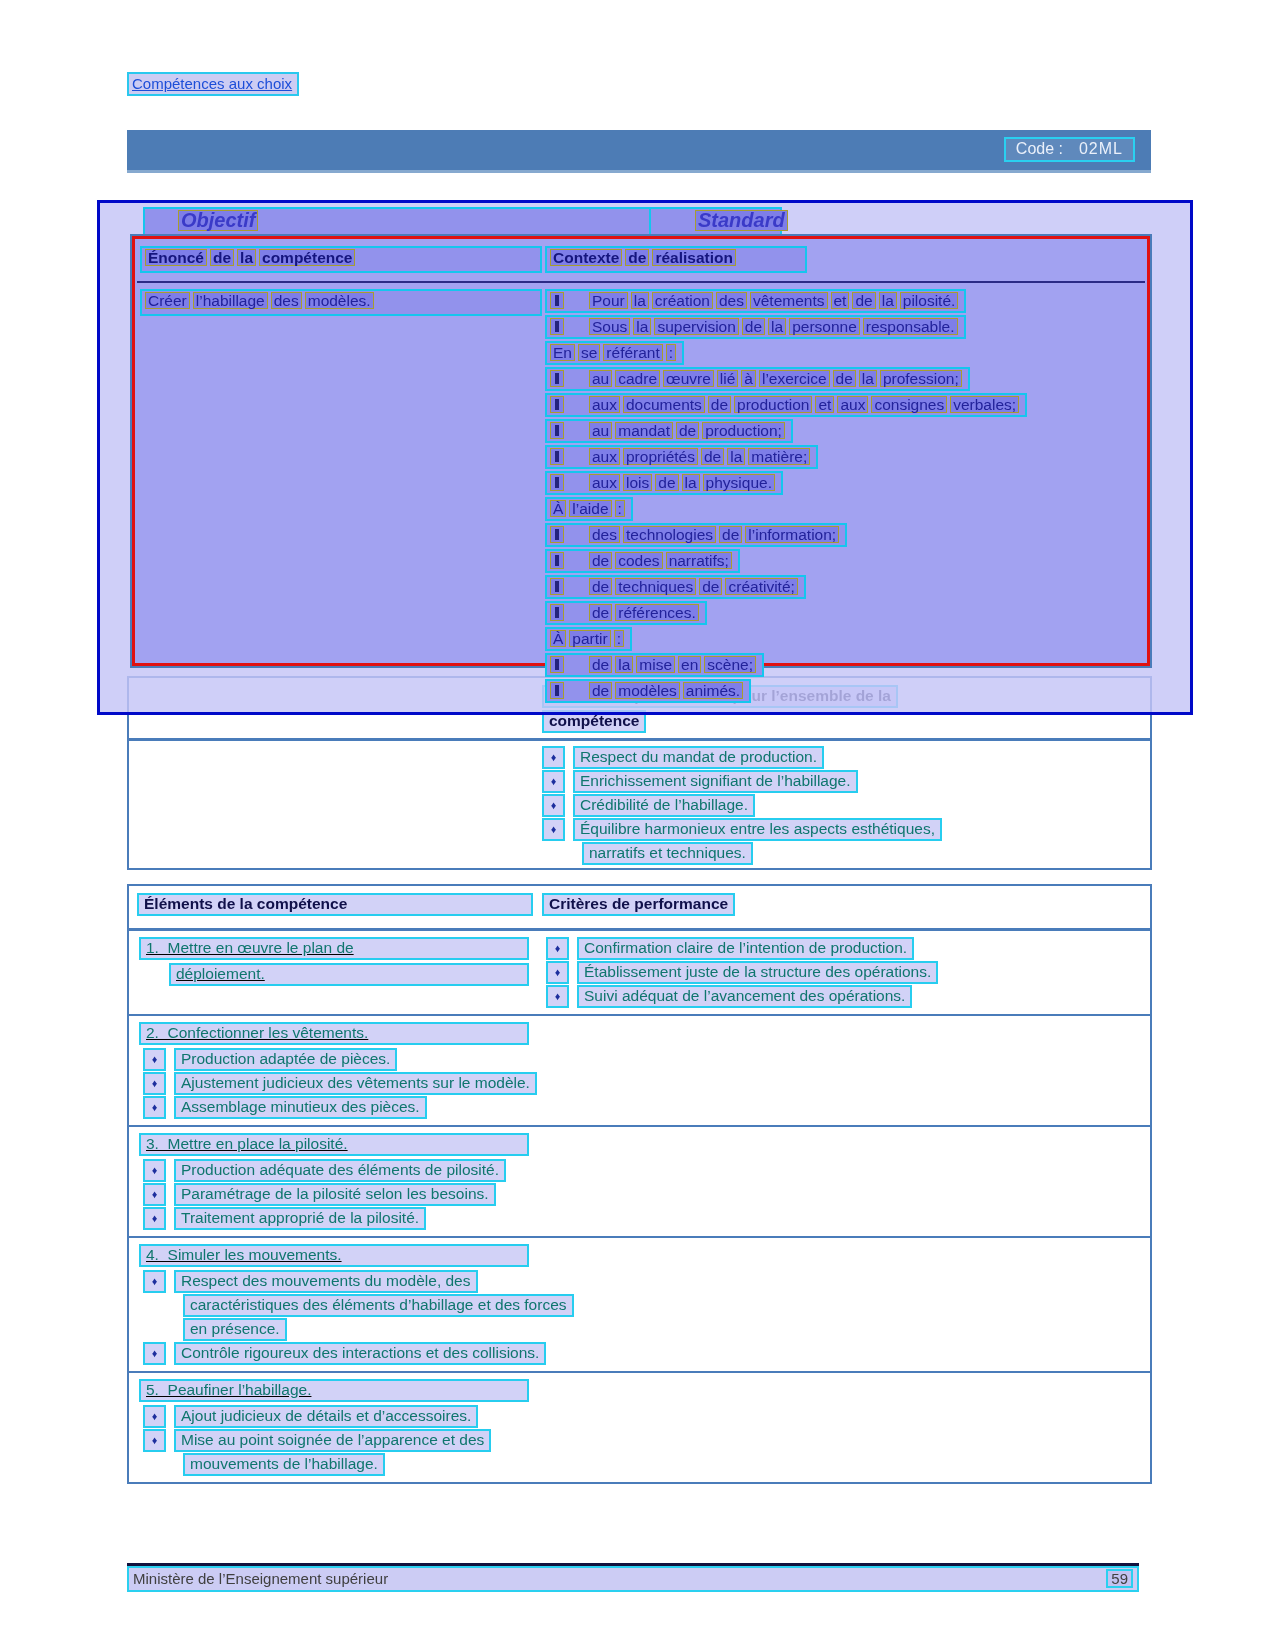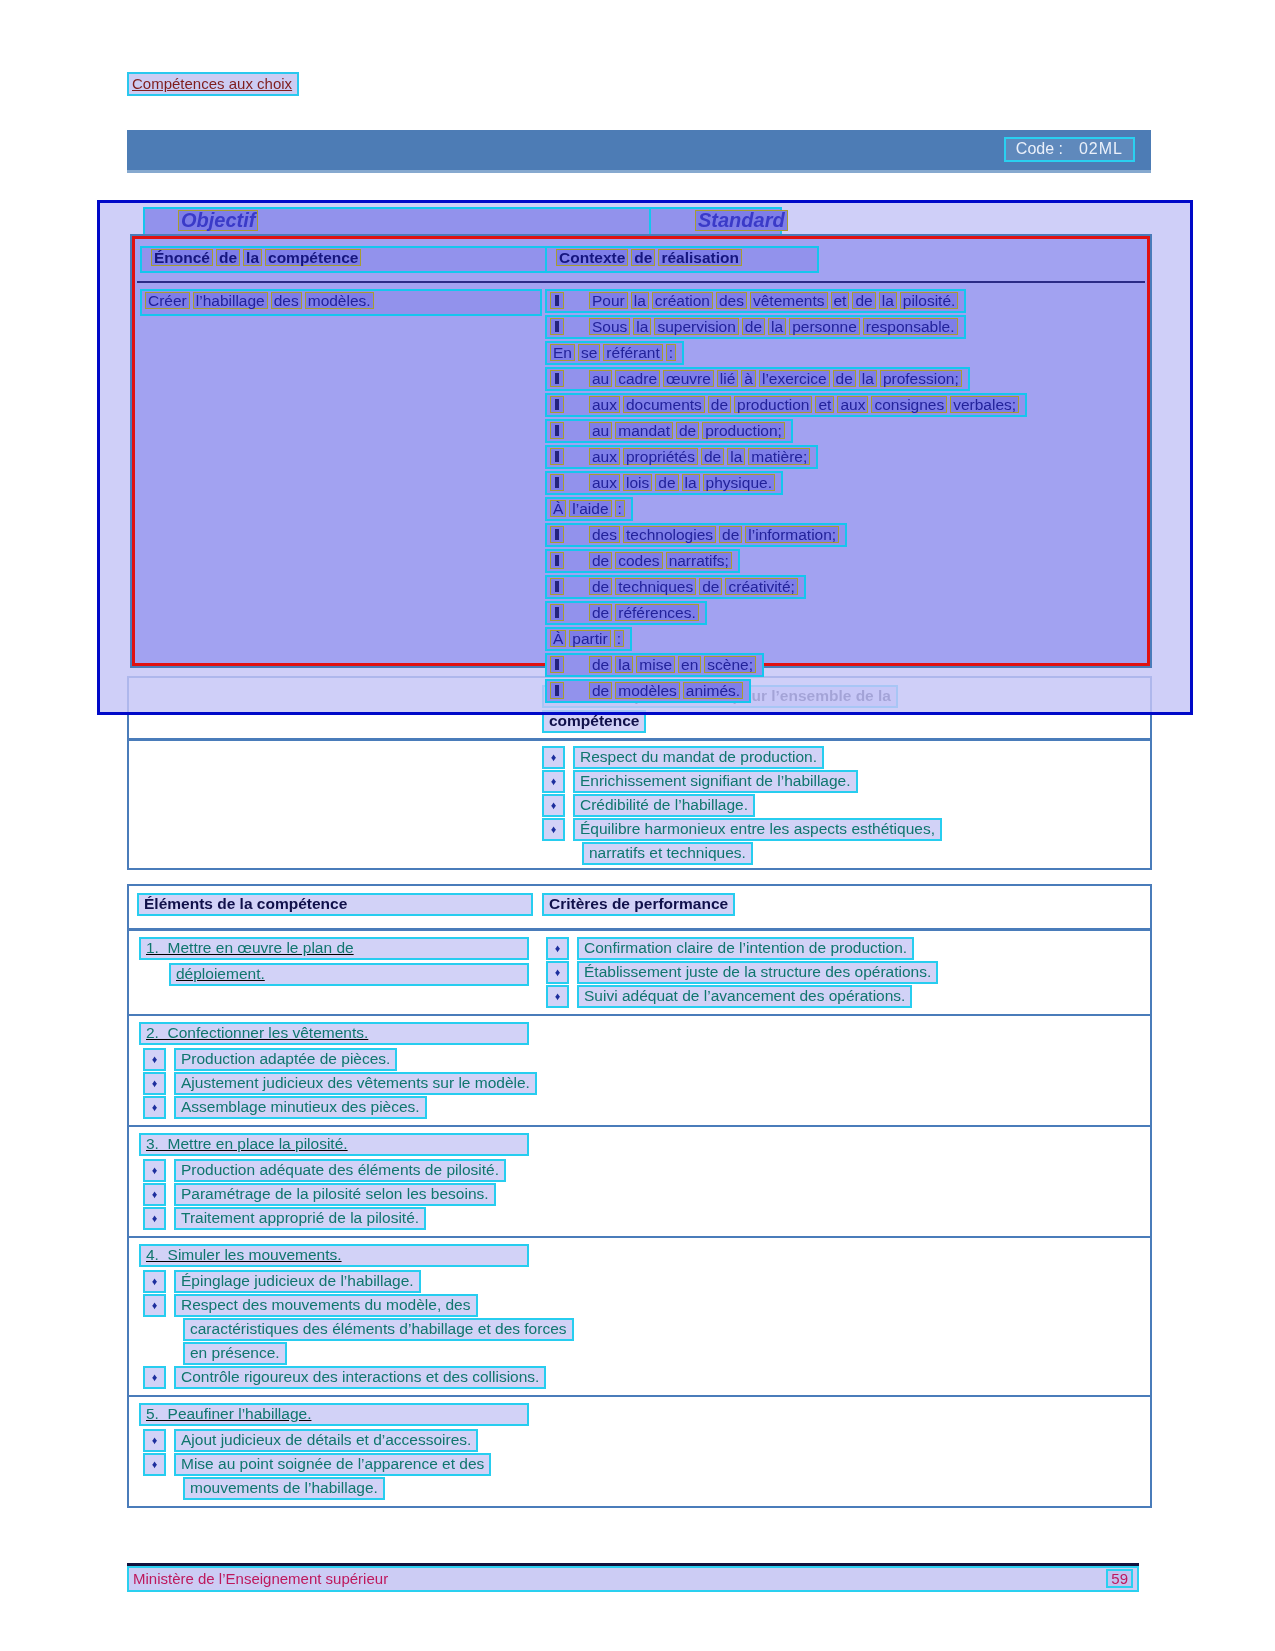--- a/index.html
+++ b/index.html
@@ -7,21 +7,21 @@
         font-family:"Liberation Sans","DejaVu Sans",sans-serif;overflow:hidden;}
 
   
   .lb{display:inline-block;border:2px solid #27cdef;background:#d2d2f7;
       padding:1px 5px 2px;font-size:15.5px;line-height:16px;color:#0f766e;vertical-align:top;}
   .blk{display:table;}
   .bold{font-weight:bold;color:#10104a;}
 
   
   .bc{position:absolute;left:127px;top:72px;border:2px solid #2ac8ee;background:#ccccf3;
-      padding:1px 5px 2px 3px;font-size:15px;color:#7f1d1d;}
+      padding:1px 5px 2px 3px;font-size:15px;color:#1d4ed8;}
   .bc span{text-decoration:underline;}
 
   
   .header-bar{position:absolute;left:127px;top:130px;width:1024px;height:40px;
       background:#4d7cb5;border-bottom:3px solid #86a9cf;}
   .code-box{position:absolute;right:16px;top:7px;border:2px solid #2ad0f0;
       background:rgba(255,255,255,0.10);padding:1px 10px 2px;font-size:16px;color:#eaf0fa;}
   .code-box .cv{margin-left:16px;letter-spacing:1px;}
 
   
@@ -36,21 +36,21 @@
   .w{display:inline-block;border:1px solid #a79d2f;background:#7e7ee8;
      padding:0 2px;margin-right:3px;font-size:15.5px;line-height:15px;color:#22229a;}
   .b1{width:8px;text-align:center;}
   .b1 i{display:inline-block;width:4px;height:11px;background:#23237e;}
   .gap{display:inline-block;width:22px;}
 
   
   .table1{position:absolute;left:30px;top:31px;width:1018px;height:430px;
       border:2px solid #4a7cba;background:#a2a2f1;}
   .t1in{position:absolute;inset:0;border:3px solid #e01111;}
-  .t1h{position:absolute;top:7px;border:2px solid #14c6ee;background:#9292ec;padding:1px 9px;height:21px;}
+  .t1h{position:absolute;top:7px;border:2px solid #14c6ee;background:#9292ec;padding:1px 3px;height:21px;}
   .t1h.c1{left:5px;width:392px;} .t1h.c2{left:410px;width:252px;}
   .t1h .w{font-weight:bold;color:#15157e;}
   .t1div{position:absolute;left:2px;right:2px;top:42px;height:2px;background:#2b2b86;}
   .t1stmt{position:absolute;left:5px;top:50px;width:392px;border:2px solid #14c6ee;
       background:#9292ec;padding:1px 3px;height:21px;}
   .t1ctx{position:absolute;left:410px;top:50px;right:6px;}
   .t1line{display:table;margin-bottom:2px;border:2px solid #14c6ee;background:#9292ec;
       padding:1px 3px;white-space:nowrap;}
 
   
@@ -77,21 +77,21 @@
   .t3left{width:403px;}
   .t3right{flex:1;}
   .eline{display:block;width:376px;margin-bottom:3px;}
   .econt{margin-left:30px;width:346px;}
 
   
   .footer{position:absolute;left:127px;top:1563px;width:1012px;}
   .rule{height:3px;background:#12123e;}
   .fbox{border:2px solid #2ad0f0;background:#ccccf4;display:flex;
         justify-content:space-between;align-items:center;
-        padding:1px 4px 2px 4px;font-size:15px;color:#be185d;}
+        padding:1px 4px 2px 4px;font-size:15px;color:#404040;}
   .pagenum{border:2px solid #2ad0f0;background:#c2c2f0;padding:0 3px;line-height:15px;}
 </style>
 </head>
 <body>
 
 <div class="page">
 
   <div class="bc">
     <span>Compétences aux choix</span>
   </div>
@@ -153,21 +153,20 @@
             <div class="critline"><span class="lb bul">♦</span><span class="lb">Production adéquate des éléments de pilosité.</span></div>
             <div class="critline"><span class="lb bul">♦</span><span class="lb">Paramétrage de la pilosité selon les besoins.</span></div>
             <div class="critline"><span class="lb bul">♦</span><span class="lb">Traitement approprié de la pilosité.</span></div>
           </div>
         </div>
         <div class="t3row">
           <div class="t3left">
             <div class="lb eline">4.&nbsp;&nbsp;Simuler les mouvements.</div>
           </div>
           <div class="t3right">
-            <div class="critline"><span class="lb bul">♦</span><span class="lb">Épinglage judicieux de l’habillage.</span></div>
             <div class="critline"><span class="lb bul">♦</span><span class="lb">Respect des mouvements du modèle, des</span></div>
             <div class="critline cont"><span class="lb">caractéristiques des éléments d’habillage et des forces</span></div>
             <div class="critline cont"><span class="lb">en présence.</span></div>
             <div class="critline"><span class="lb bul">♦</span><span class="lb">Contrôle rigoureux des interactions et des collisions.</span></div>
           </div>
         </div>
         <div class="t3row">
           <div class="t3left">
             <div class="lb eline">5.&nbsp;&nbsp;Peaufiner l’habillage.</div>
           </div>

